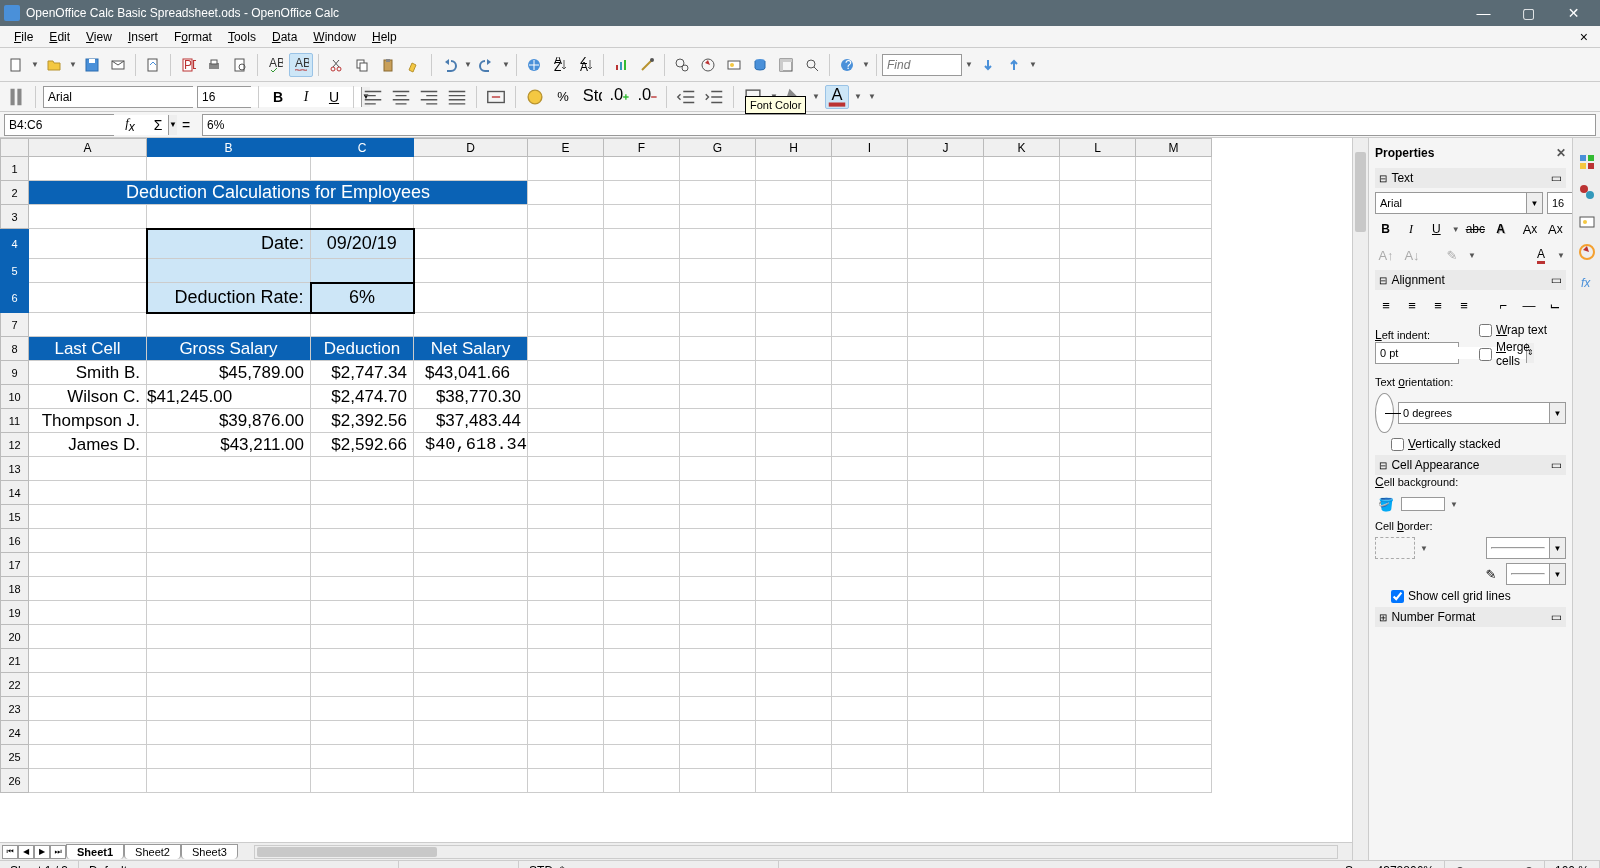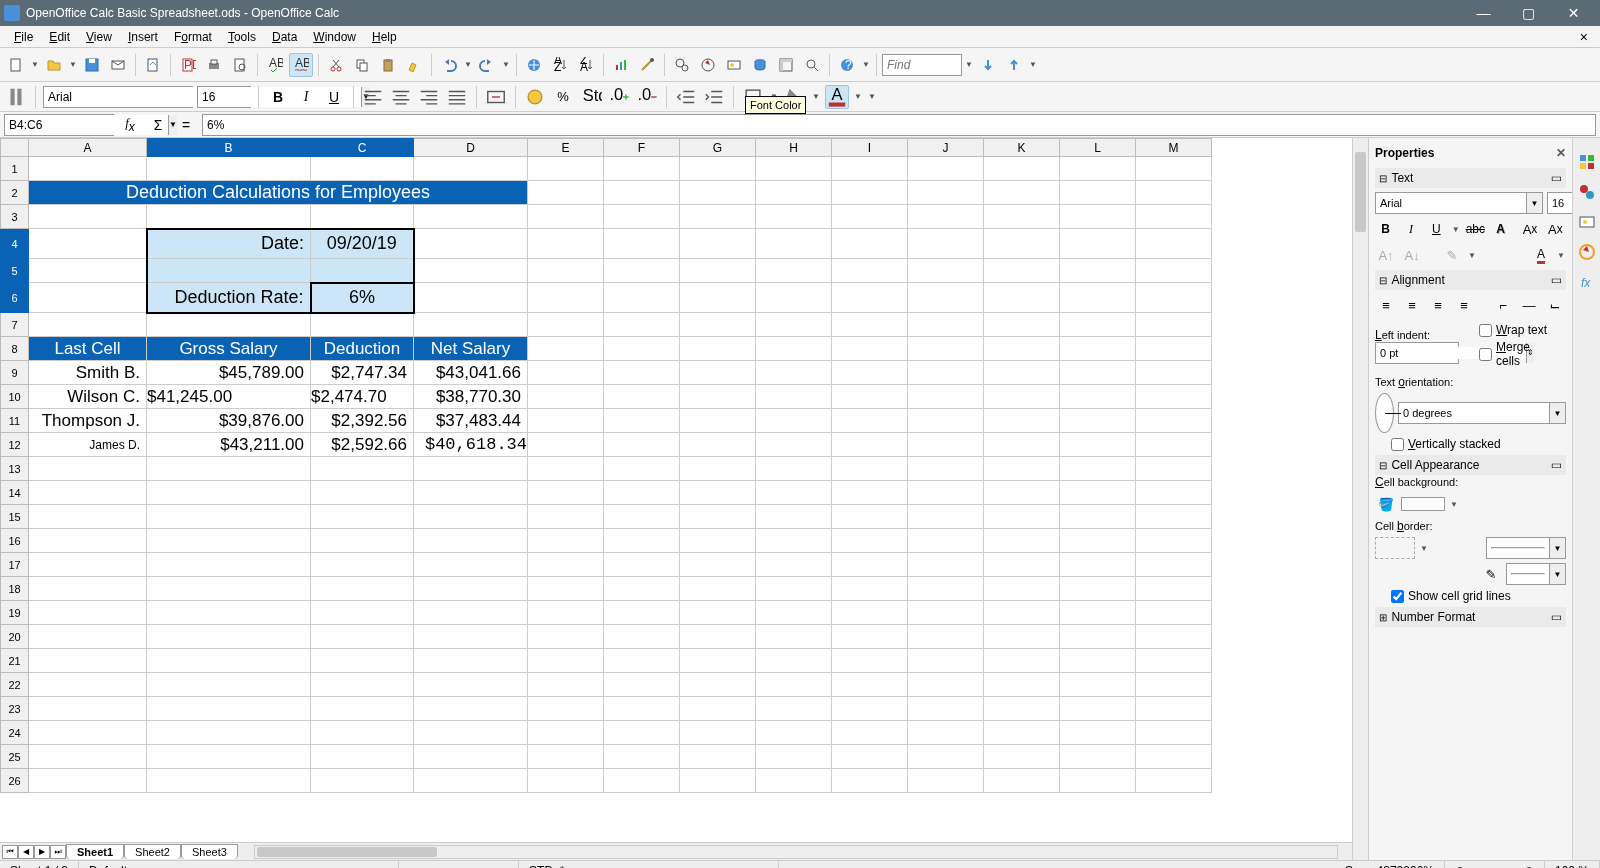--- a/index.html
+++ b/index.html
@@ -572,36 +572,36 @@
               <td></td>
               <td></td>
               <td></td>
               <td></td>
             </tr>
             <tr>
               <th>9</th>
               <td style="text-align: right; padding-right: 6px; font-family: Arial; font-size: 17px;">Smith B.</td>
               <td style="text-align: right; padding-right: 6px; font-family: Arial; font-size: 17px;">$45,789.00</td>
               <td style="text-align: right; padding-right: 6px; font-family: Arial; font-size: 17px;">$2,747.34</td>
-              <td style="text-align: right; padding-right: 6px; font-family: Arial; font-size: 17px;">$43,041.66</td>
+              <td style="text-align: center; padding-right: 6px; font-family: Arial; font-size: 17px;">$43,041.66</td>
               <td></td>
               <td></td>
               <td></td>
               <td></td>
               <td></td>
               <td></td>
               <td></td>
               <td></td>
               <td></td>
             </tr>
             <tr>
               <th>10</th>
               <td style="text-align: right; padding-right: 6px; font-family: Arial; font-size: 17px;">Wilson C.</td>
               <td style="text-align: left; padding-right: 6px; font-family: Arial; font-size: 17px;">$41,245.00</td>
-              <td style="text-align: left; padding-right: 6px; font-family: Arial; font-size: 17px;">$2,474.70</td>
+              <td style="text-align: right; padding-right: 6px; font-family: Arial; font-size: 17px;">$2,474.70</td>
               <td style="text-align: right; padding-right: 6px; font-family: Arial; font-size: 17px;">$38,770.30</td>
               <td></td>
               <td></td>
               <td></td>
               <td></td>
               <td></td>
               <td></td>
               <td></td>
               <td></td>
               <td></td>
@@ -617,21 +617,21 @@
               <td></td>
               <td></td>
               <td></td>
               <td></td>
               <td></td>
               <td></td>
               <td></td>
             </tr>
             <tr>
               <th>12</th>
-              <td style="text-align: right; padding-right: 6px; font-family: Arial; font-size: 12px;">James D.</td>
+              <td style="text-align: right; padding-right: 6px; font-family: Arial; font-size: 17px;">James D.</td>
               <td style="text-align: right; padding-right: 6px; font-family: Arial; font-size: 17px;">$43,211.00</td>
               <td style="text-align: right; padding-right: 6px; font-family: Arial; font-size: 17px;">$2,592.66</td>
               <td style="text-align: right; font-family: Liberation Mono, monospace; font-size: 17px;">$40,618.34</td>
               <td></td>
               <td></td>
               <td></td>
               <td></td>
               <td></td>
               <td></td>
               <td></td>

